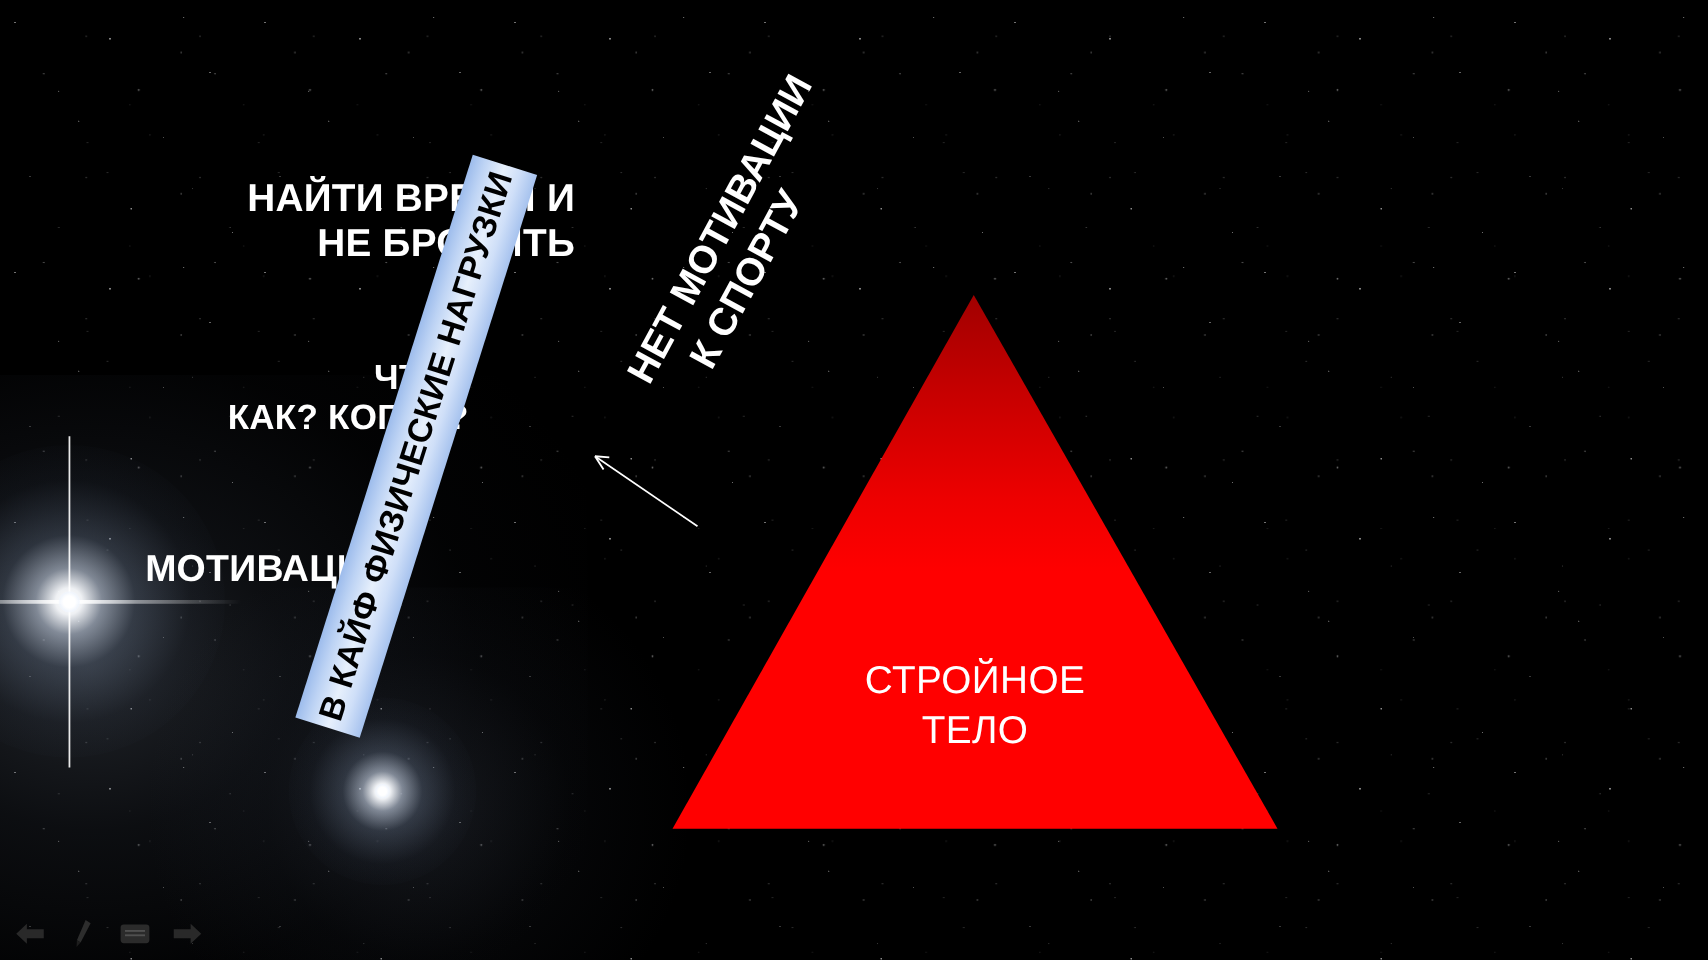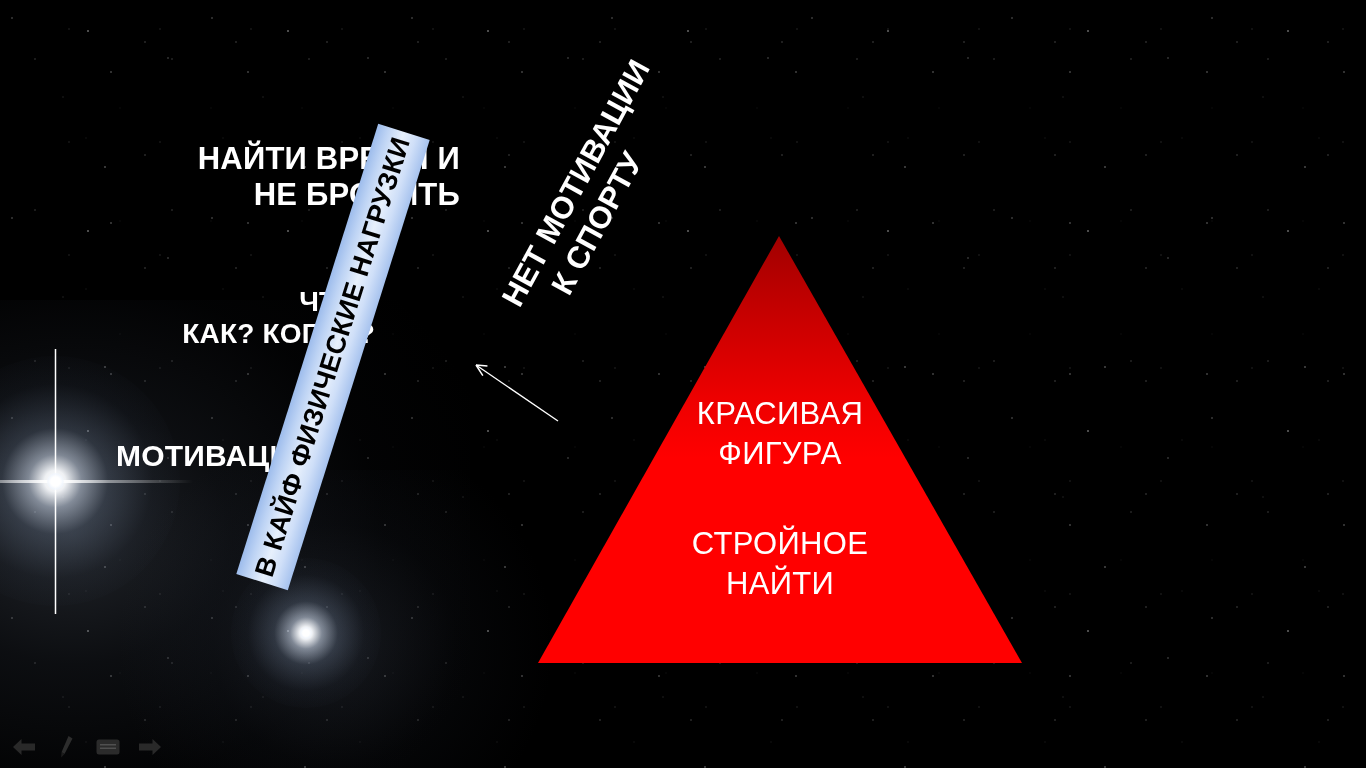--- a/index.html
+++ b/index.html
@@ -286,24 +286,22 @@
         <linearGradient id="trigrad" x1="0" y1="0" x2="0" y2="1">
           <stop offset="0%" stop-color="#a10000"></stop>
           <stop offset="18%" stop-color="#c60000"></stop>
           <stop offset="38%" stop-color="#ed0000"></stop>
           <stop offset="52%" stop-color="#ff0000"></stop>
           <stop offset="100%" stop-color="#ff0000"></stop>
         </linearGradient>
       </defs>
       <polygon points="243,2 486,429 2,429" fill="url(#trigrad)"></polygon>
     </svg>
-    <div class="tri-text" id="tri-top">КРАСИВАЯ
-ФИГУРА</div>
     <div class="tri-text" id="tri-bottom">СТРОЙНОЕ
-НАЙТИ</div>
+ТЕЛО</div>
   </div>
 
   <div id="toolbar">
 
     <div class="tb-btn">
       <svg width="26" height="20" viewBox="0 0 26 20">
         <path d="M10.5,2 L2,10 L10.5,18 L10.5,13.6 L24,13.6 L24,6.4 L10.5,6.4 Z" fill="#2c2c2c"></path>
       </svg>
     </div>
 

